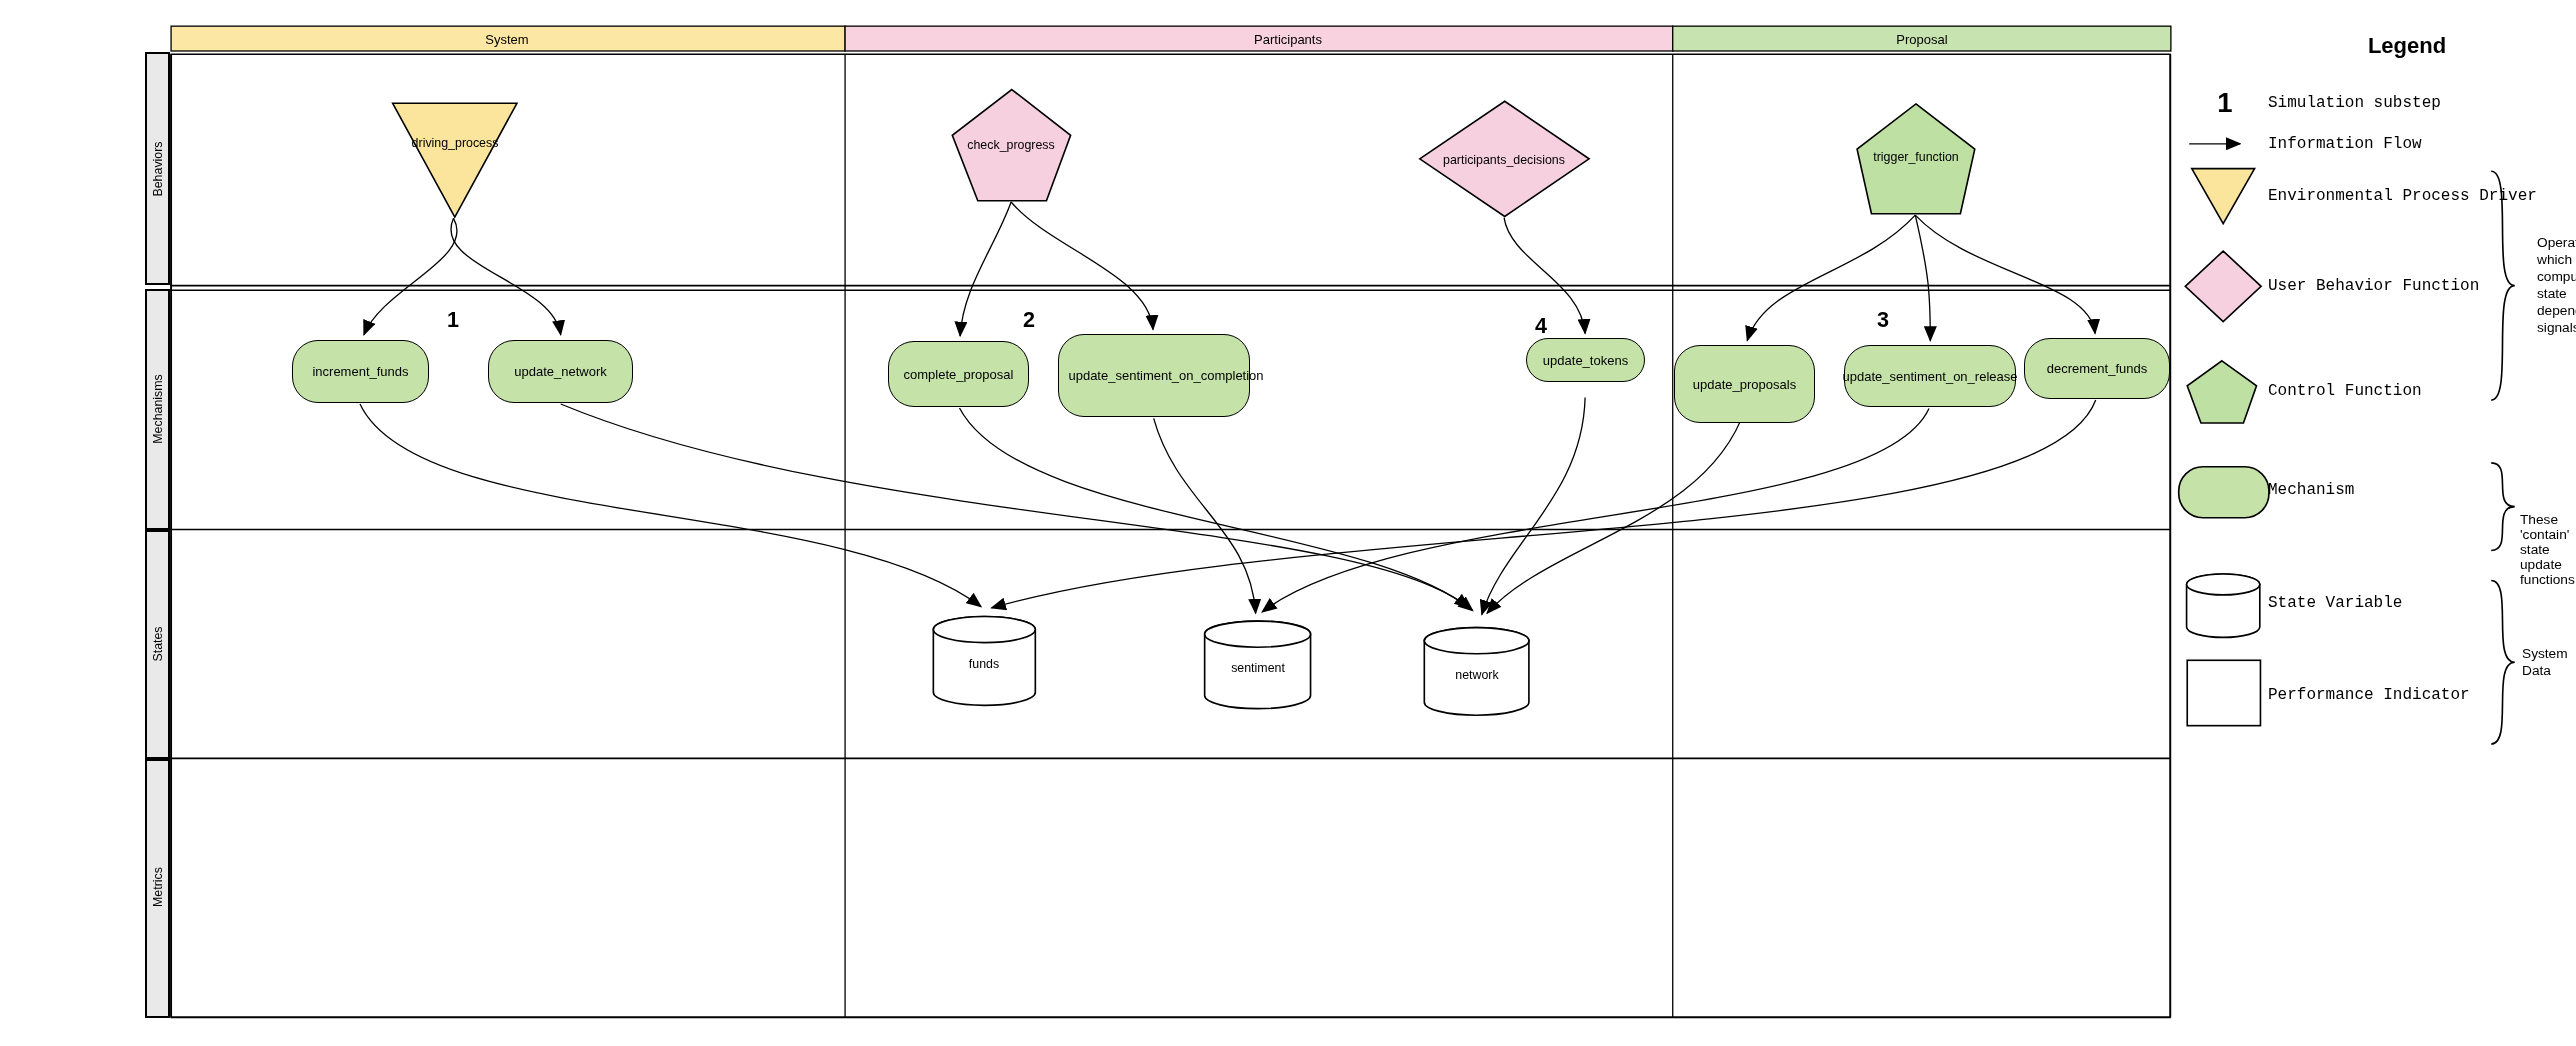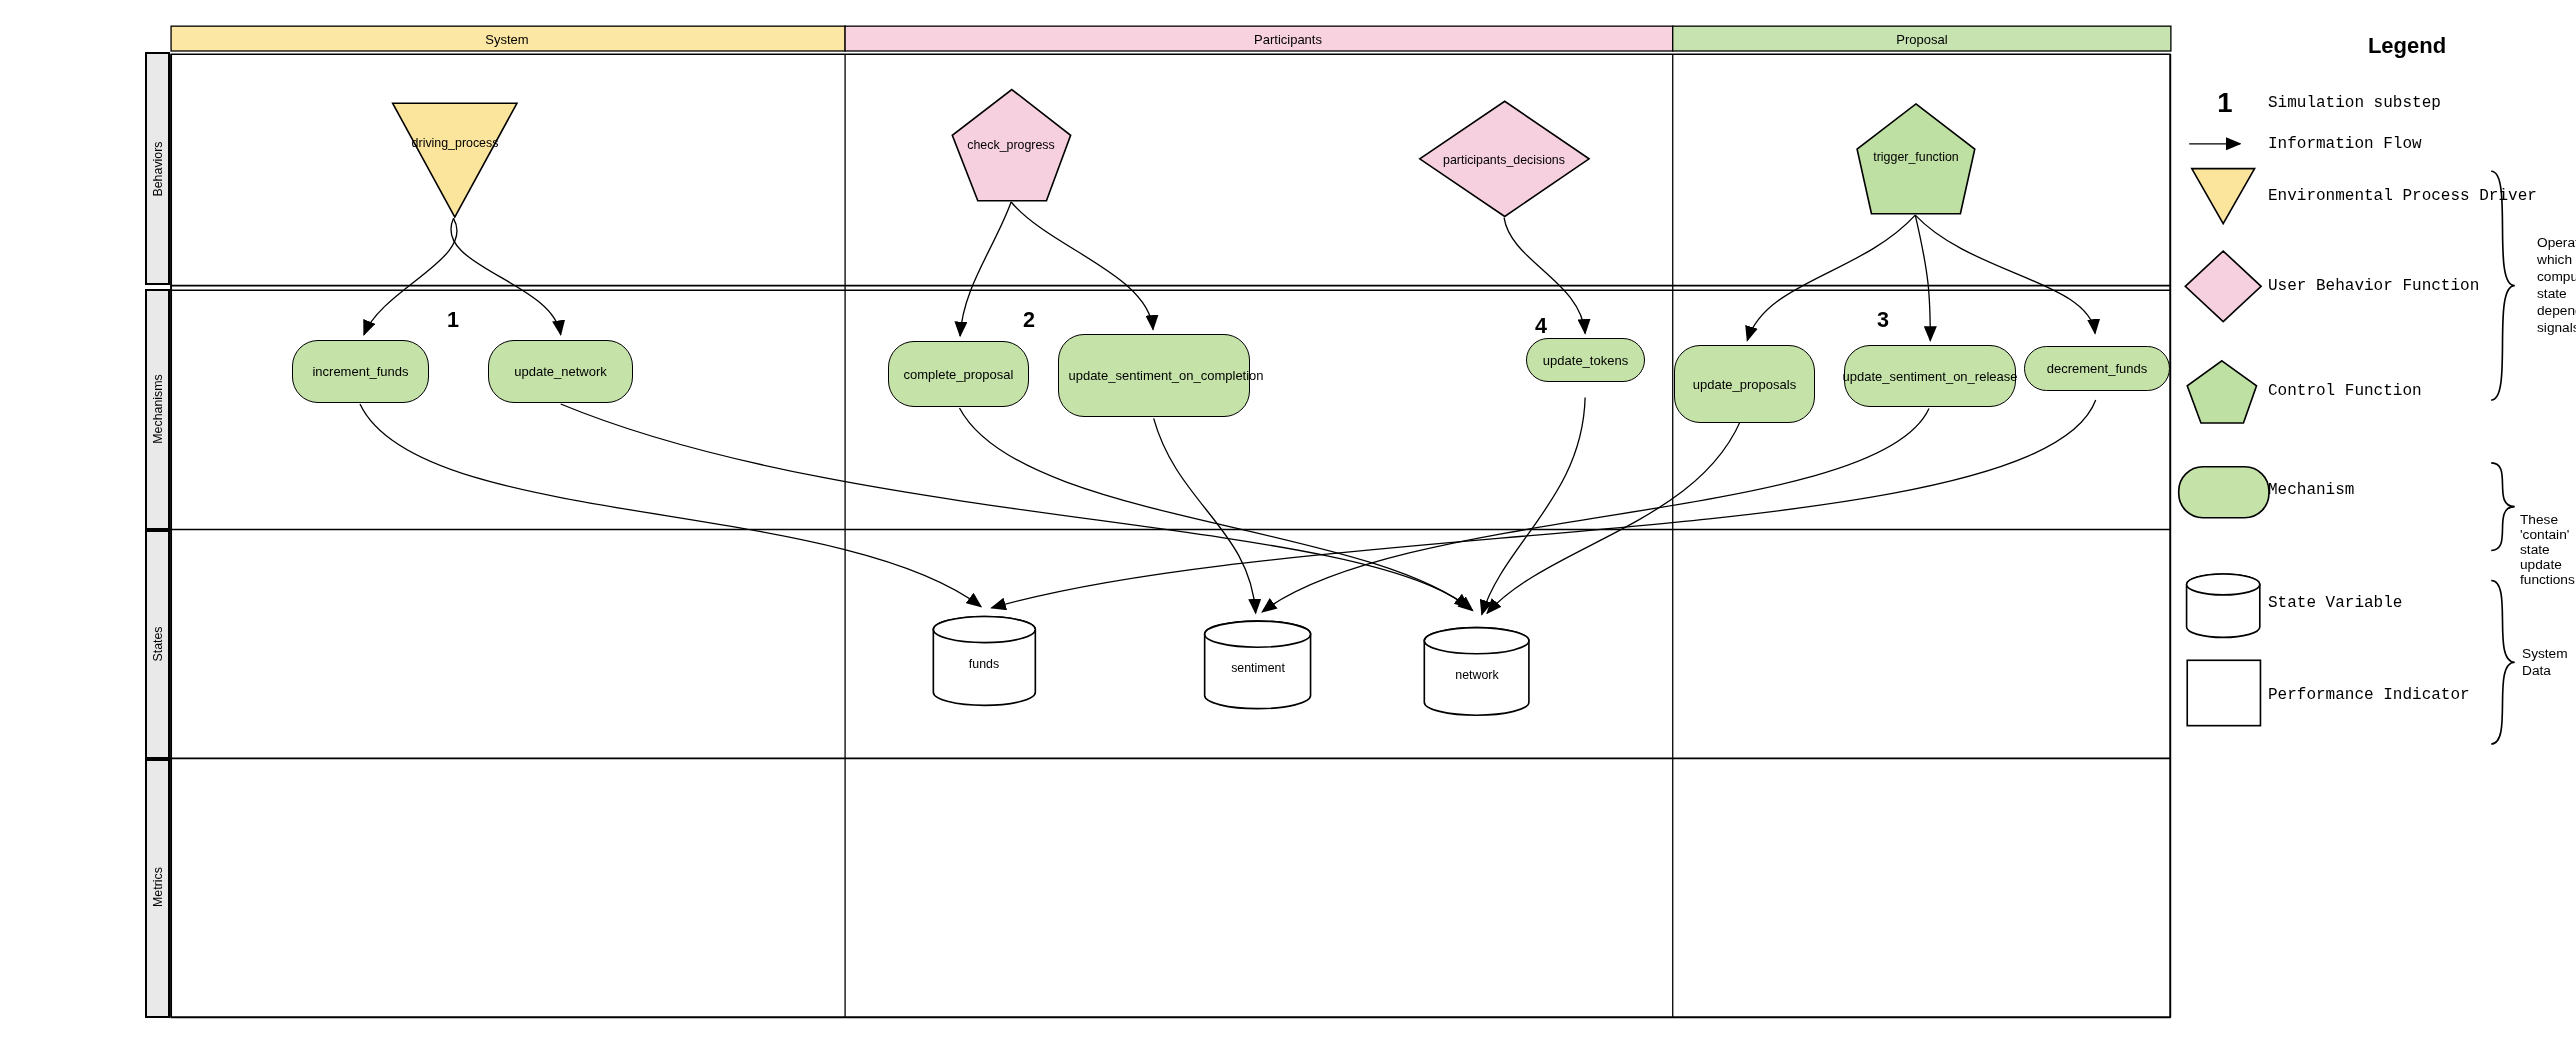--- a/index.html
+++ b/index.html
@@ -158,21 +158,21 @@
   </div>
 <div class="mech" style="left:1526px;top:338px;width:119px;height:44px;">
     <span>update_tokens</span>
   </div>
 <div class="mech" style="left:1674px;top:345px;width:141px;height:78px;">
     <span>update_proposals</span>
   </div>
 <div class="mech" style="left:1844px;top:345px;width:172px;height:62px;">
     <span>update_sentiment_on_release</span>
   </div>
-<div class="mech" style="left:2024px;top:338px;width:146px;height:45px;margin-top:8px;">
+<div class="mech" style="left:2024px;top:338px;width:146px;height:61px;">
     <span>decrement_funds</span>
   </div>
 
 <div class="txt substep center-txt" style="left:453px;top:320px;">1</div>
 <div class="txt substep center-txt" style="left:1029px;top:320px;">2</div>
 <div class="txt substep center-txt" style="left:1883px;top:320px;">3</div>
 <div class="txt substep center-txt" style="left:1541px;top:326px;">4</div>
 
 <div class="txt node-label center-txt" style="left:984px;top:664px;">funds</div>
 <div class="txt node-label center-txt" style="left:1258px;top:668px;">sentiment</div>

